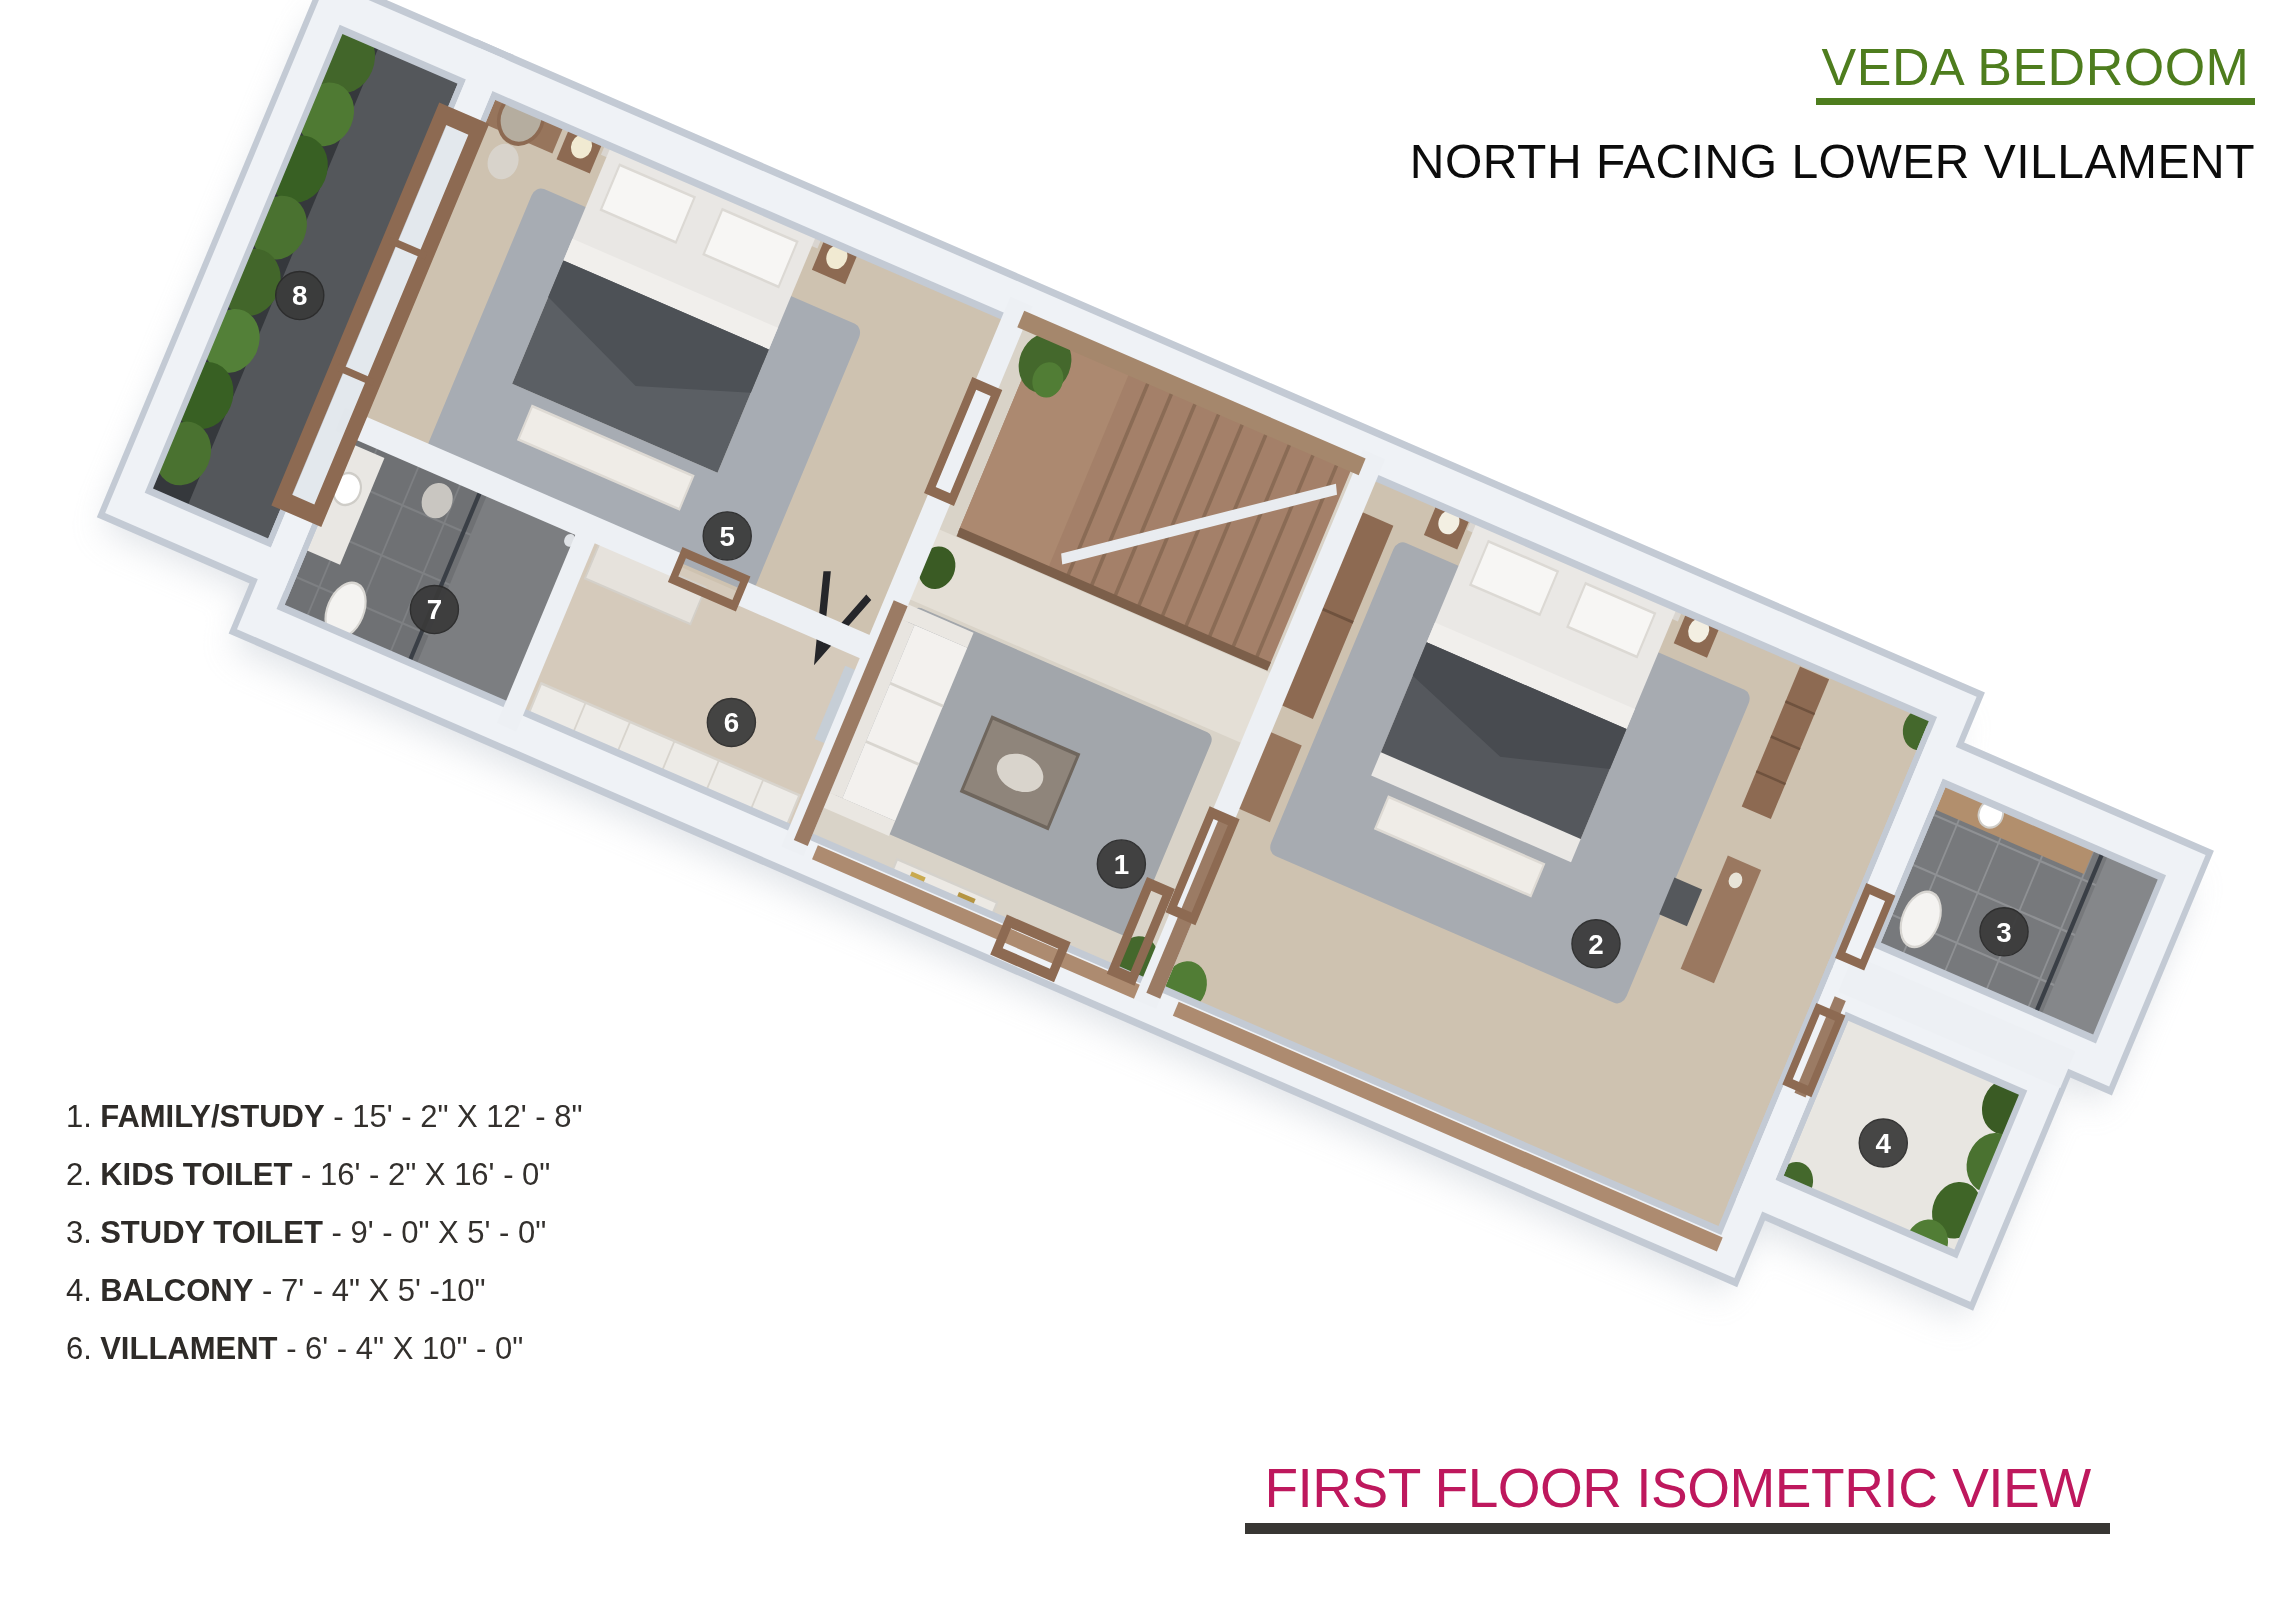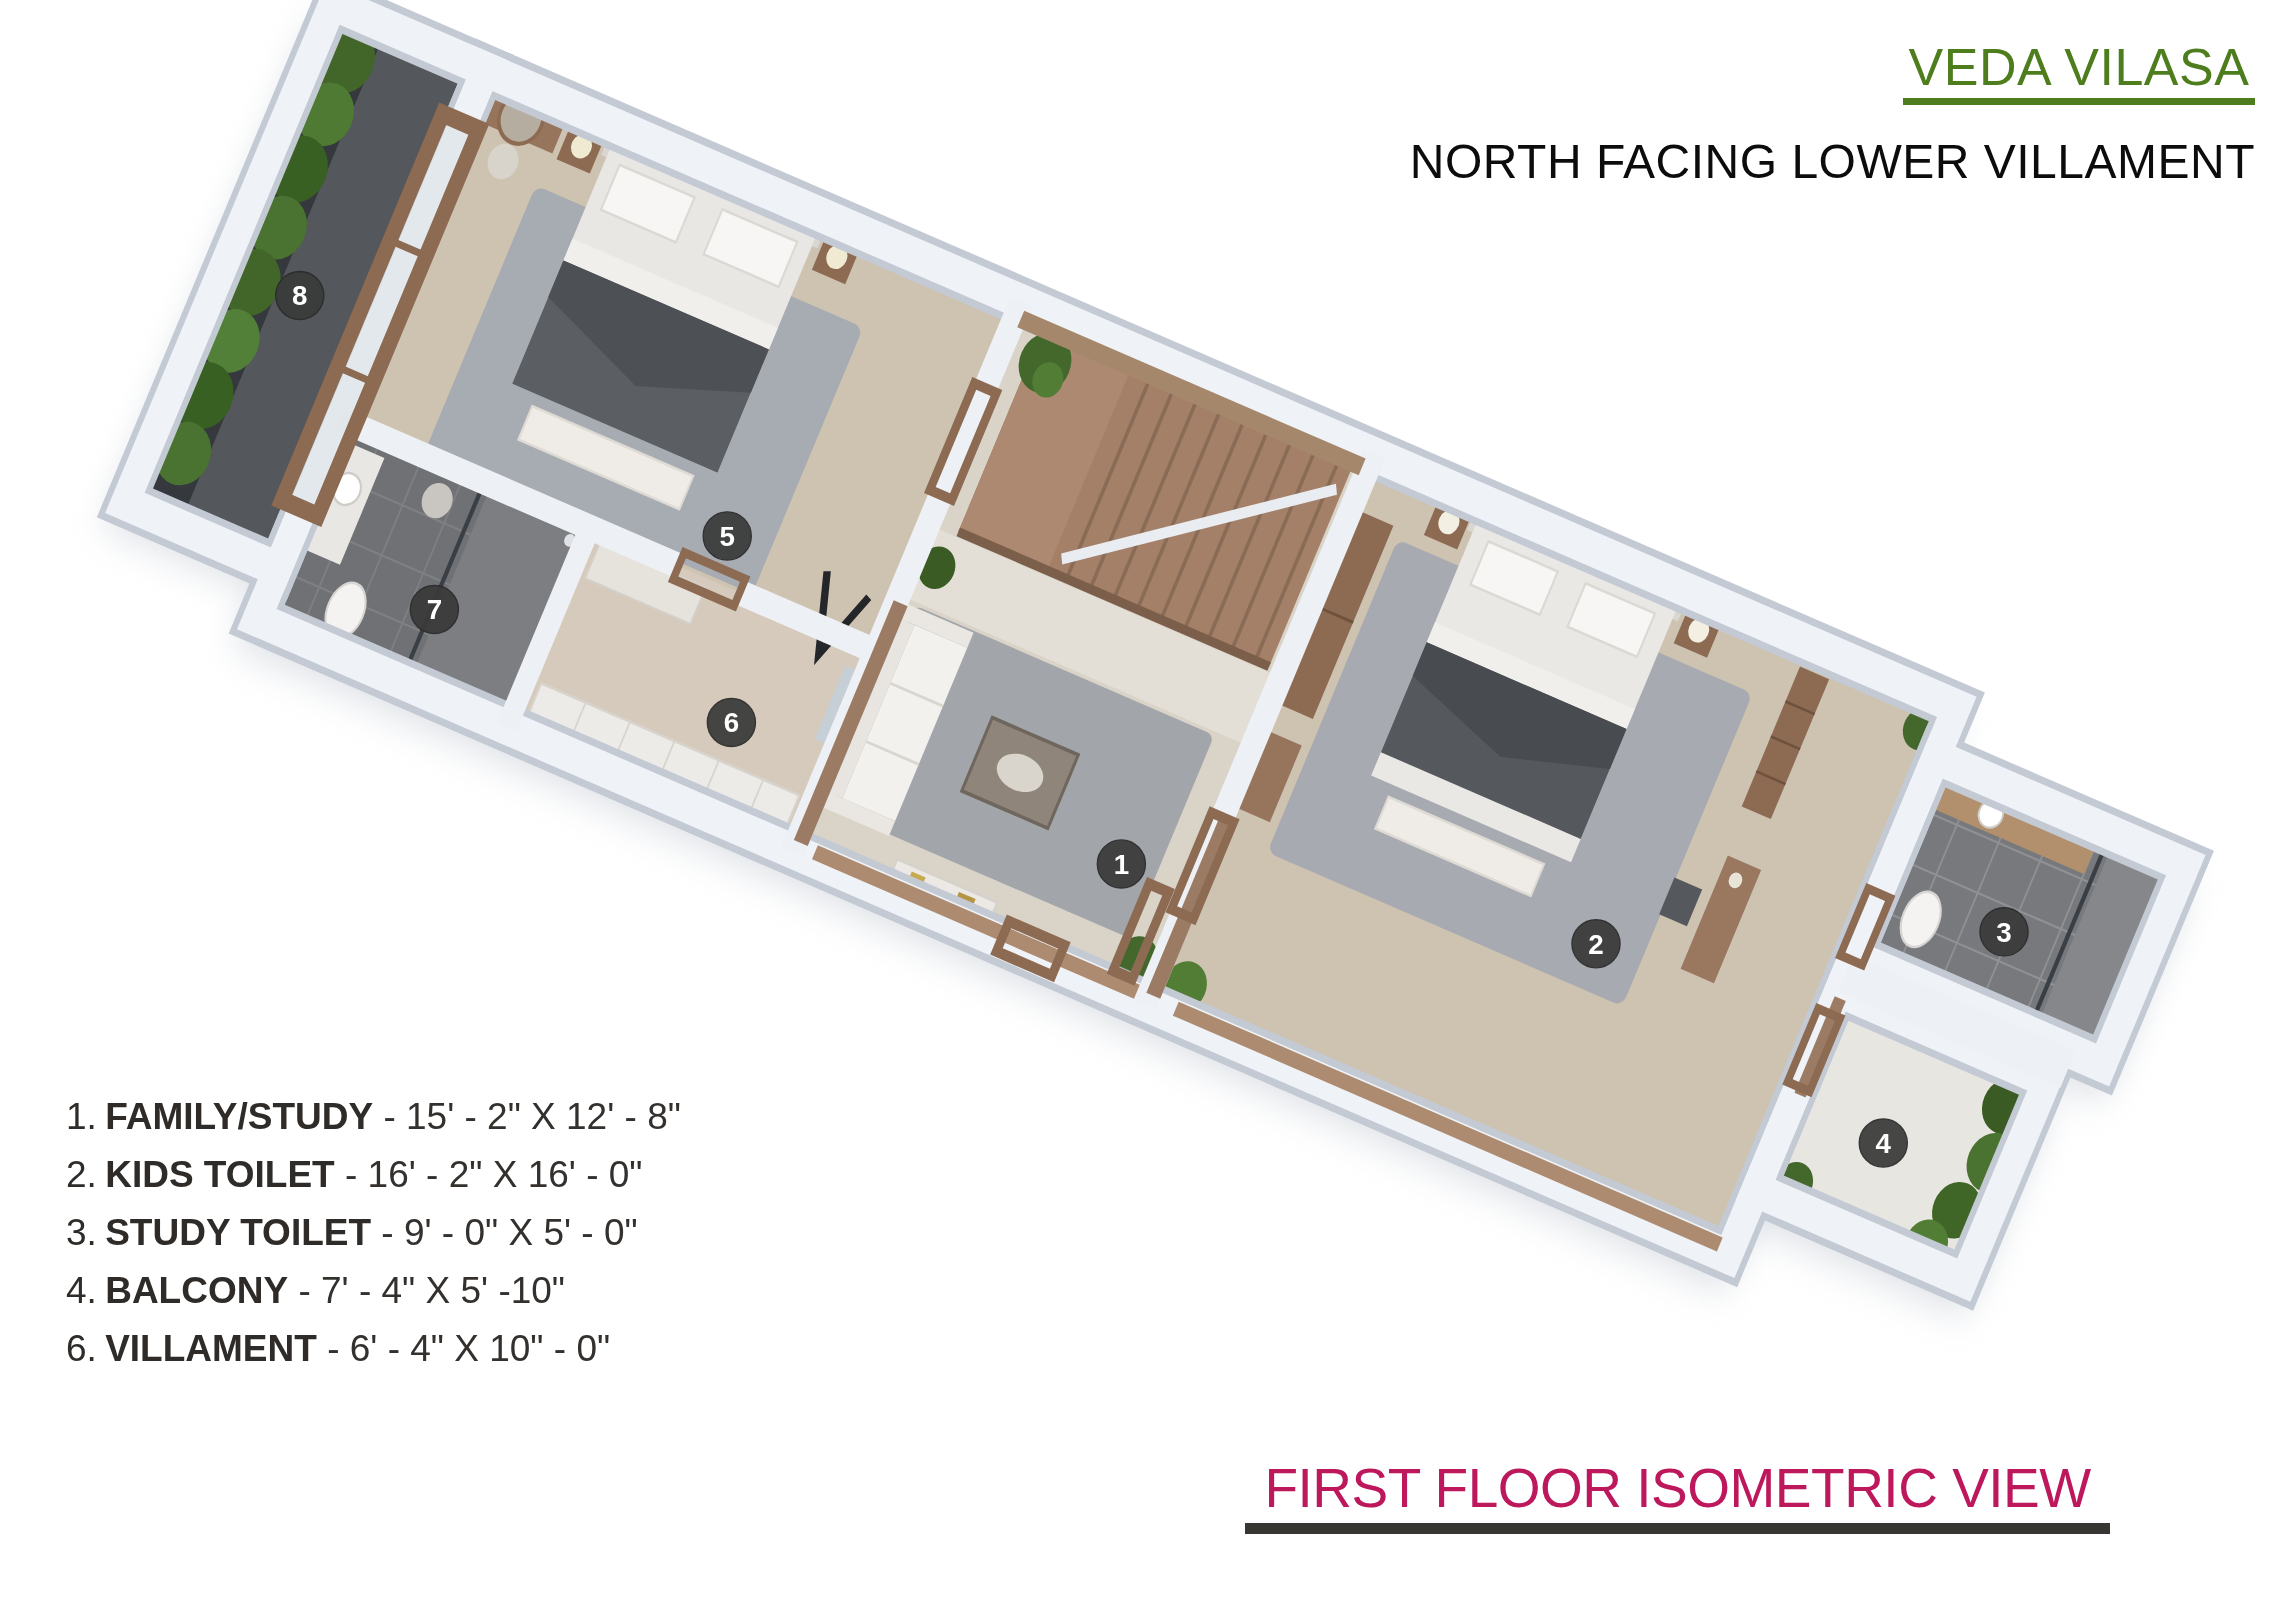--- a/index.html
+++ b/index.html
@@ -28,21 +28,21 @@
   .sub-title{
     margin-top:33px;
     font-size:48px; font-weight:400; letter-spacing:0.5px;
     color:#0c0c0c; line-height:1.0; white-space:nowrap;margin-left:28px;
   }
   
   .legend{
     position:absolute; left:66px; top:1088px; z-index:5;
   }
   .lg-row{
-    font-size:37px; line-height:58px; color:#2e2b28; white-space:nowrap;
+    font-size:31px; line-height:58px; color:#2e2b28; white-space:nowrap;
   }
   .lg-num{font-weight:400; margin-right:8.3px;}
   .lg-name{font-weight:700;}
   .lg-dims{font-weight:400; color:#33302d;}
   
   .caption{
     position:absolute; left:1245px; top:1461px; z-index:5;
     font-size:55px; font-weight:400; letter-spacing:-0.5px;
     color:#be185d; line-height:1.0; white-space:nowrap;
     border-bottom:11px solid #383633;
@@ -327,21 +327,21 @@
         <circle cx="1581" cy="1561.6" r="52" fill="#3a3a3a" stroke="#2a2a2a" stroke-width="3" opacity="0.93"></circle>
         <text x="1581" y="1582.6" text-anchor="middle" font-size="60" font-weight="700" fill="#ffffff" class="marker-label">6</text>
         <circle cx="939" cy="1317.4" r="52" fill="#3a3a3a" stroke="#2a2a2a" stroke-width="3" opacity="0.93"></circle>
         <text x="939" y="1338.4" text-anchor="middle" font-size="60" font-weight="700" fill="#ffffff" class="marker-label">7</text>
         <circle cx="648" cy="638.8000000000001" r="52" fill="#3a3a3a" stroke="#2a2a2a" stroke-width="3" opacity="0.93"></circle>
         <text x="648" y="659.8000000000001" text-anchor="middle" font-size="60" font-weight="700" fill="#ffffff" class="marker-label">8</text>
       </g>
   </svg>
 
   <div class="titles">
-    <div class="main-title">VEDA VILASA</div>
+    <div class="main-title">VEDA BEDROOM</div>
     <div class="sub-title">NORTH FACING LOWER VILLAMENT</div>
   </div>
 
   <div class="legend" id="legend">
       <div class="lg-row"><span class="lg-num">1.</span><span class="lg-name">FAMILY/STUDY</span><span class="lg-dims"> - 15' - 2" X 12' - 8"</span></div>
       <div class="lg-row"><span class="lg-num">2.</span><span class="lg-name">KIDS TOILET</span><span class="lg-dims"> - 16' - 2" X 16' - 0"</span></div>
       <div class="lg-row"><span class="lg-num">3.</span><span class="lg-name">STUDY TOILET</span><span class="lg-dims"> - 9' - 0" X 5' - 0"</span></div>
       <div class="lg-row"><span class="lg-num">4.</span><span class="lg-name">BALCONY</span><span class="lg-dims"> - 7' - 4" X 5' -10"</span></div>
       <div class="lg-row"><span class="lg-num">6.</span><span class="lg-name">VILLAMENT</span><span class="lg-dims"> - 6' - 4" X 10" - 0"</span></div>
     </div>

